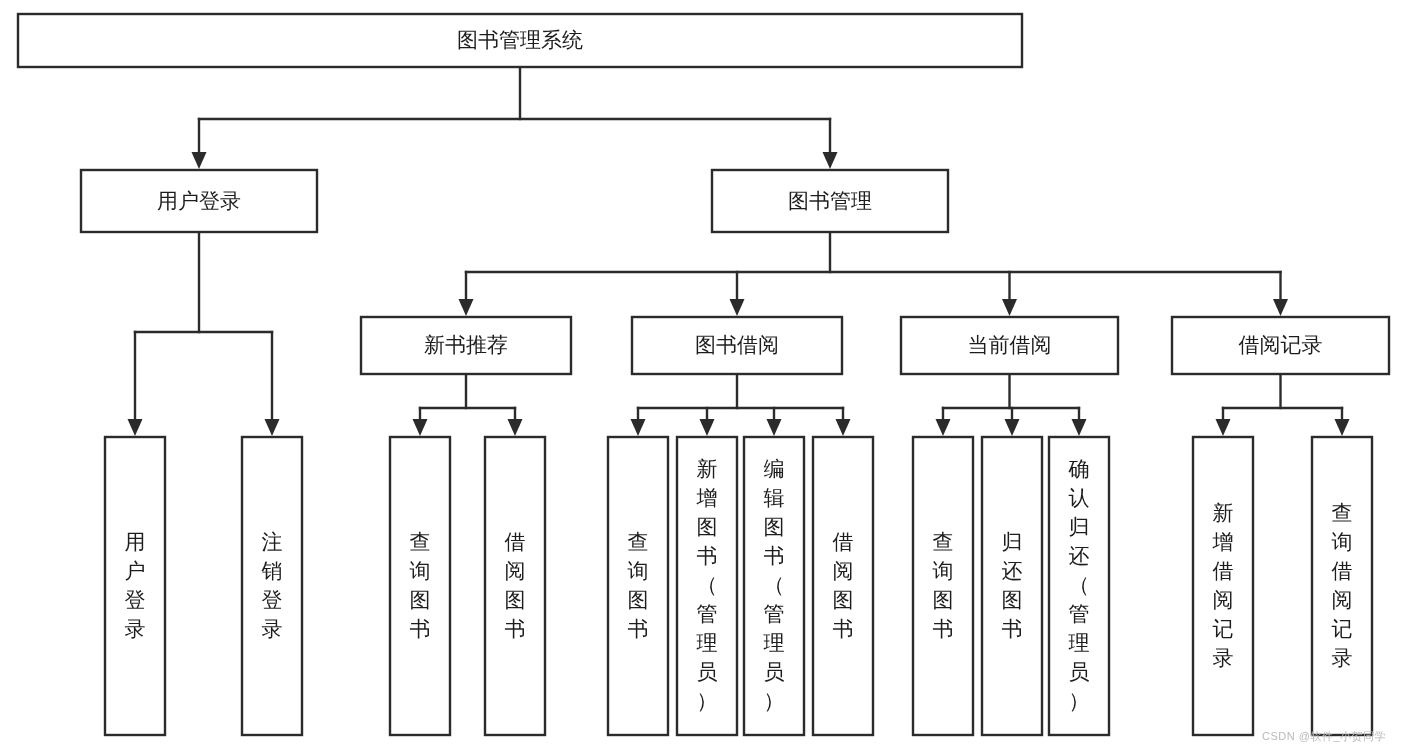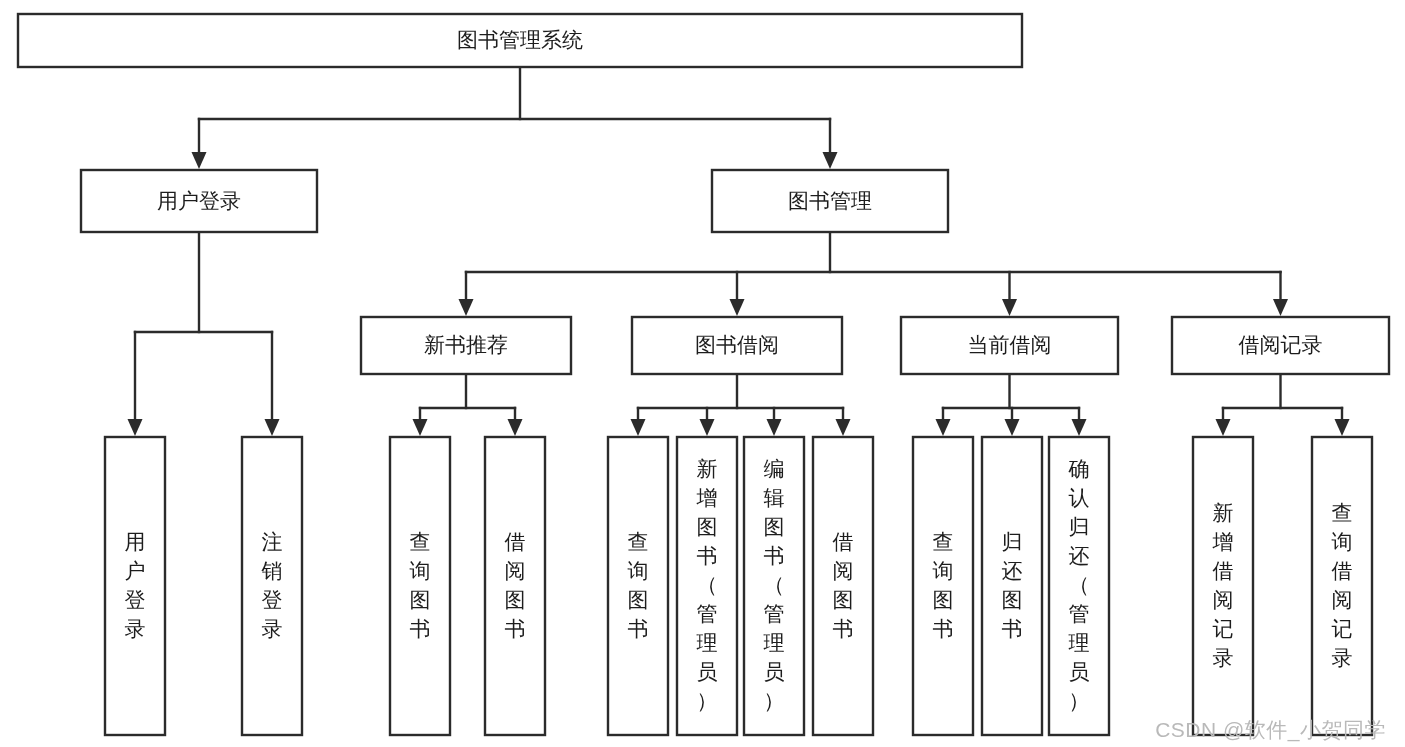--- a/index.html
+++ b/index.html
@@ -51,21 +51,21 @@
     fill: #1d1d1d;
     font-family: "Liberation Sans", "DejaVu Sans", sans-serif;
     font-size: 21px;
     text-anchor: middle;
   }
   .watermark {
     position: absolute;
     right: 8px;
     bottom: 3px;
     color: #b9b9b9;
-    font-size: 21px;
+    font-size: 11px;
     font-family: "Liberation Sans", "DejaVu Sans", sans-serif;
     letter-spacing: 0.5px;
     white-space: nowrap;
     user-select: none;
   }
 </style>
 </head>
 <body>
 
 <div id="diagram-root">

